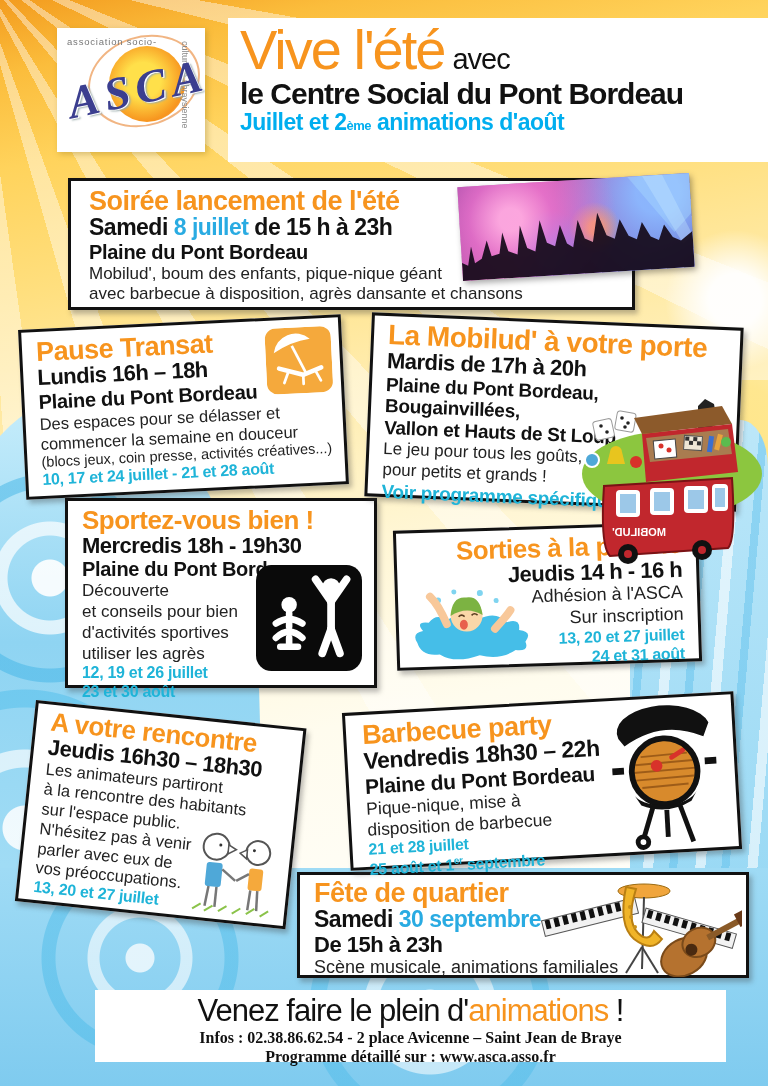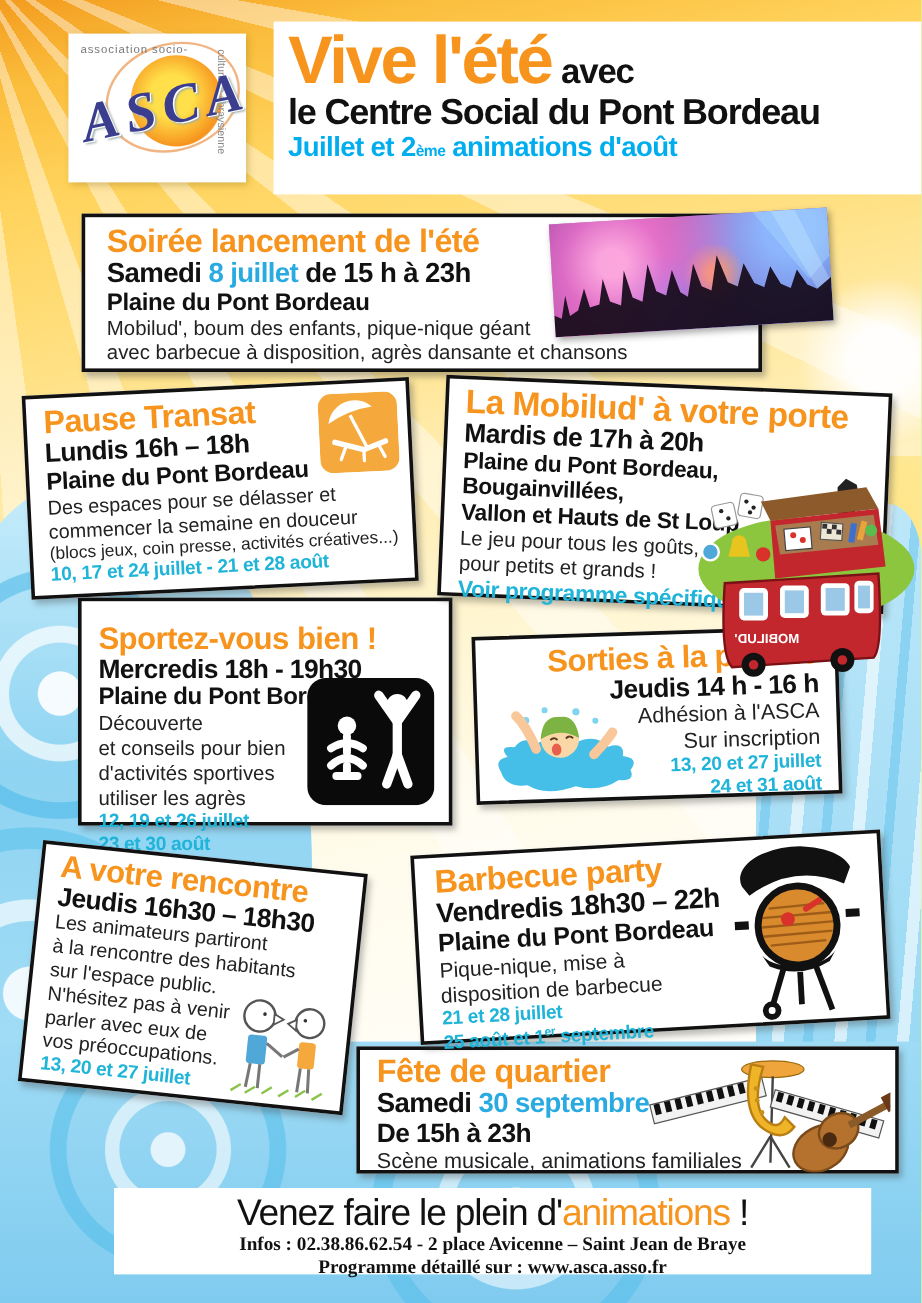--- a/index.html
+++ b/index.html
@@ -1,17 +1,17 @@
 <!DOCTYPE html>
 <html><head>
 <meta charset="utf-8">
 <style>
   html,body { margin:0; padding:0; }
   body { font-family:"Liberation Sans", sans-serif; }
-  #poster { position:relative; width:768px; height:1086px; overflow:hidden; background:#bef264; }
+  #poster { position:relative; width:768px; height:1086px; overflow:hidden; background:#86efac; }
 
   
   .bg-top { position:absolute; left:0; top:0; width:768px; height:900px;
     background:
       radial-gradient(circle at 735px 300px, rgba(255,255,255,.95) 0 26px, rgba(255,255,255,0) 70px),
       radial-gradient(circle at 660px 395px, rgba(255,255,255,.8) 0 18px, rgba(255,255,255,0) 55px),
       radial-gradient(circle at 700px 480px, rgba(255,255,255,.7) 0 22px, rgba(255,255,255,0) 60px),
       radial-gradient(circle at 580px 250px, rgba(255,255,255,.6) 0 15px, rgba(255,255,255,0) 45px),
       repeating-conic-gradient(from 100deg at -30px -40px, rgba(255,255,255,.42) 0deg 4deg, rgba(255,255,255,0) 4deg 12deg),
       linear-gradient(168deg, #F39C1F 0%, #FBBD3C 7%, #FFD35C 16%, #FFDF7E 28%, #FFECAC 42%, #FFF6D4 58%, #FFFCEE 75%, #FFFEFA 100%);
@@ -40,21 +40,21 @@
   .logo-sun { position:absolute; left:52px; top:18px; width:76px; height:76px; border-radius:50%;
     background: radial-gradient(circle at 45% 45%, #FFE04A 0 30%, #F7941E 70%, rgba(247,148,30,0) 100%); }
   .logo-swirl { position:absolute; left:30px; top:8px; width:110px; height:86px; border:2px solid rgba(230,120,30,.55);
     border-radius:50%; transform:rotate(-18deg); }
   .logo-top-text { position:absolute; left:10px; top:8px; font-size:9.5px; color:#777; letter-spacing:.8px; }
   .logo-side-text { position:absolute; right:-28px; top:56px; font-size:9px; color:#888; transform:rotate(90deg); width:96px; }
   .logo-acronym { position:absolute; left:10px; top:34px; font-family:"Liberation Serif", serif; font-style:italic; font-weight:bold;
     font-size:46px; color:#3B3E8F; letter-spacing:6px; transform:rotate(-12deg);
     text-shadow:1px 1px 0 #fff, 2px 2px 2px #9aa; }
   .header-box { position:absolute; left:228px; top:18px; width:540px; height:144px; background:#fff; padding:4px 0 0 12px; box-sizing:border-box; }
-  .title-line1 { font-size:56px; font-weight:700; letter-spacing:-2px; line-height:1.0; color:#F7941E; }
+  .title-line1 { font-size:56px; font-weight:400; letter-spacing:-2px; line-height:1.0; color:#F7941E; }
   .title-avec { font-size:29px; color:#111; letter-spacing:-1px; margin-left:8px; }
   .title-line2 { font-size:30px; font-weight:800; letter-spacing:-1px; color:#111; line-height:1.05; }
   .title-line3 { font-size:23px; font-weight:800; letter-spacing:-.5px; color:#00AEEF; line-height:1.1; }
   .sub-small { font-size:13px;text-align:center; }
 
   
   .card { position:absolute; background:#fff; border:3px solid #111; box-sizing:border-box;
     box-shadow:3px 4px 5px rgba(60,60,60,.35); }
   .card-title { color:#F7941E; font-weight:800; font-size:26px; letter-spacing:-.5px; line-height:1.05; }
   .sched { color:#111; font-weight:800; font-size:22px; letter-spacing:-.5px; line-height:1.1; }
@@ -75,21 +75,21 @@
       radial-gradient(circle at 38% 75%, rgba(90,140,255,.8) 0 6%, rgba(60,100,255,0) 26%),
       linear-gradient(120deg, #8c3a96 0%, #c457a8 30%, #9a5fc0 55%, #6a6ad0 80%, #5a50b8 100%); }
 
   .card-transat { left:22px; top:322px; width:323px; height:170px; padding:6px 10px 0 14px; transform:rotate(-2.8deg); }
   .transat-icon { position:absolute; right:8px; top:8px; width:66px; height:66px; }
 
   .card-mobilud { left:368px; top:320px; width:372px; height:184px; padding:4px 10px 0 14px; transform:rotate(2.4deg); z-index:5; }
   .mobilud-link { color:#1FB4D8; font-weight:800; font-size:19px; letter-spacing:-.3px; }
   .bus-illu { position:absolute; left:580px; top:396px; width:188px; height:172px; z-index:6; }
 
-  .card-sportez { left:65px; top:498px; width:312px; height:190px; padding:18px 10px 0 14px; }
+  .card-sportez { left:65px; top:498px; width:312px; height:190px; padding:6px 10px 0 14px; }
   .sport-icon { position:absolute; right:12px; top:64px; width:106px; height:106px; }
   .sportez-body { width:190px; }
 
   .card-piscine { left:395px; top:526px; width:305px; height:140px; padding:6px 14px 0 0; transform:rotate(-1.8deg); text-align:right; z-index:4; }
   .swim-illu { position:absolute; left:10px; top:42px; width:132px; height:92px; }
 
   .card-rencontre { left:36px; top:700px; width:272px; height:202px; padding:4px 10px 0 14px; transform:rotate(6deg); transform-origin:left top; z-index:6; }
   .talk-illu { position:absolute; right:4px; bottom:4px; width:102px; height:94px; }
   .rencontre-body { font-size:16.5px; line-height:1.2; color:#222; }
 

